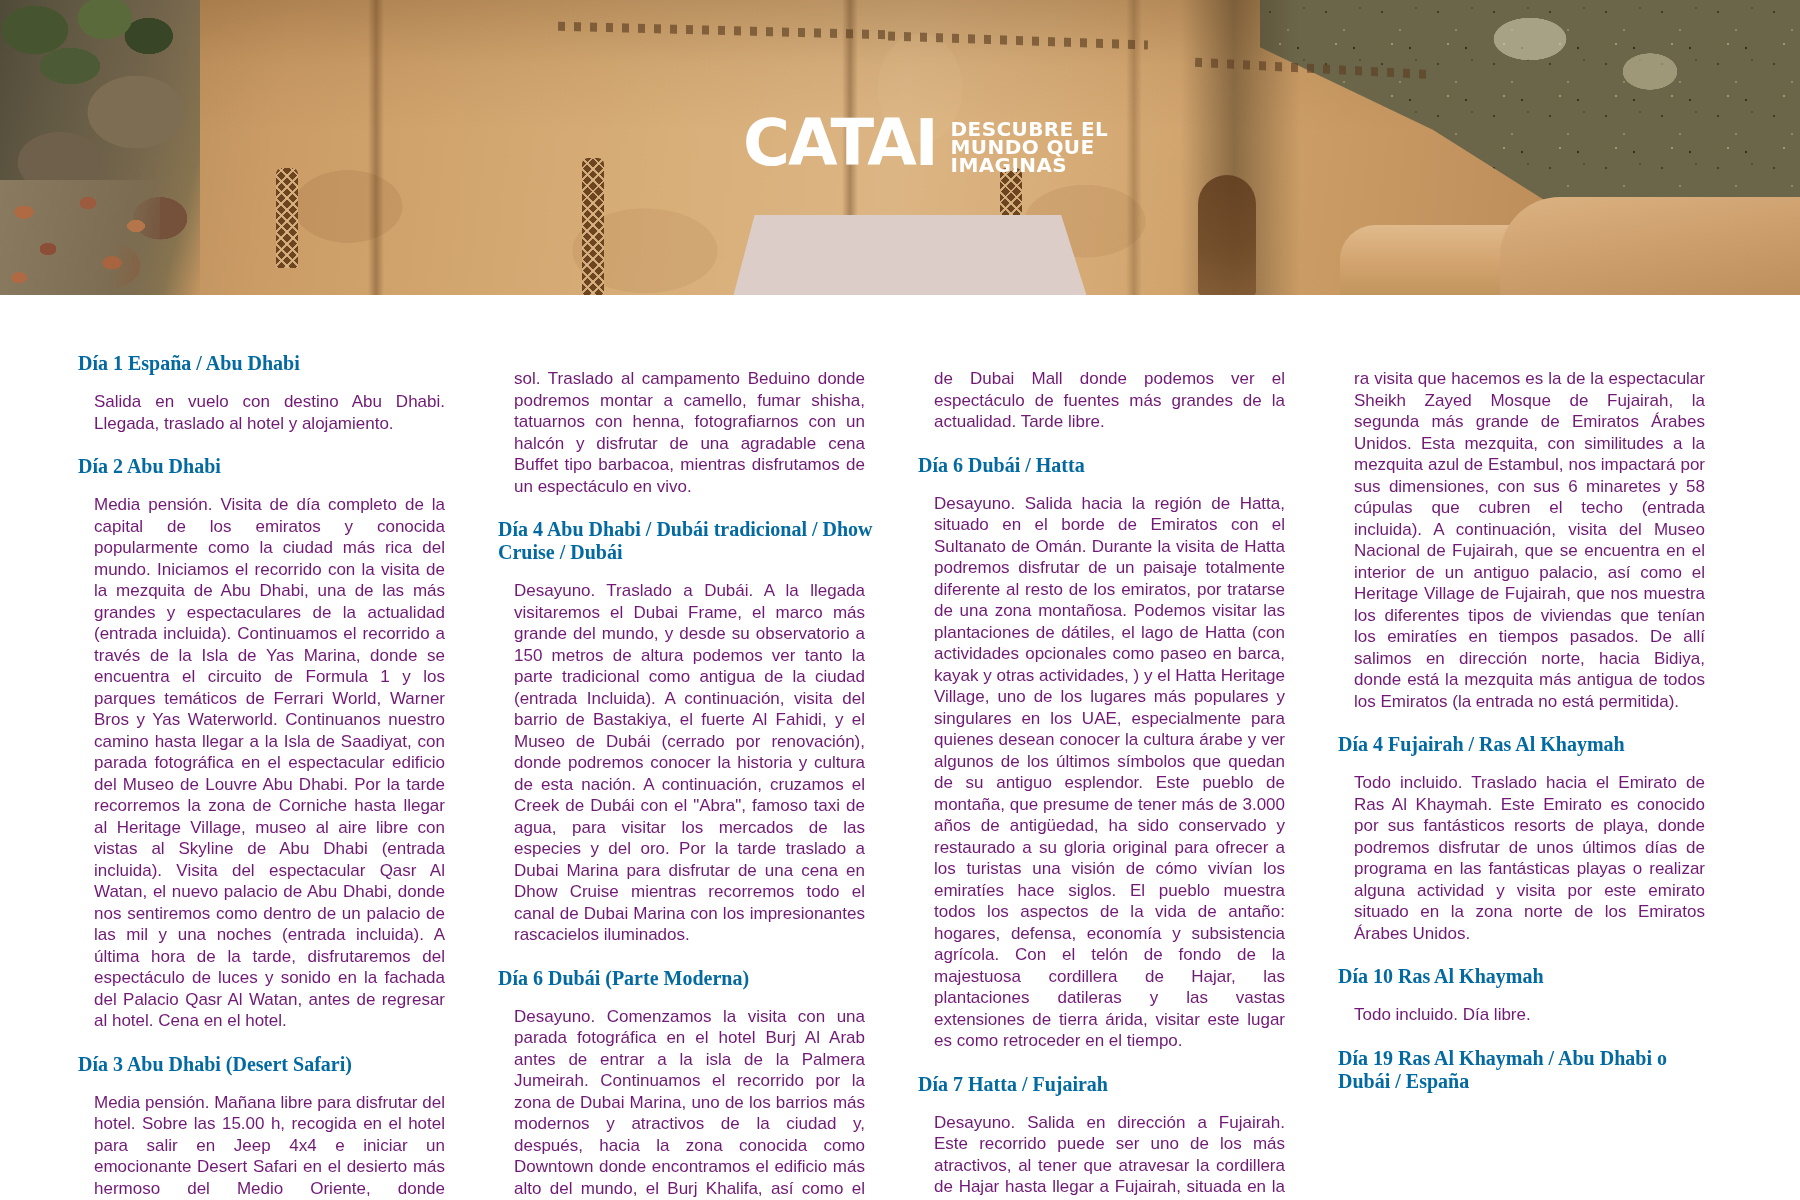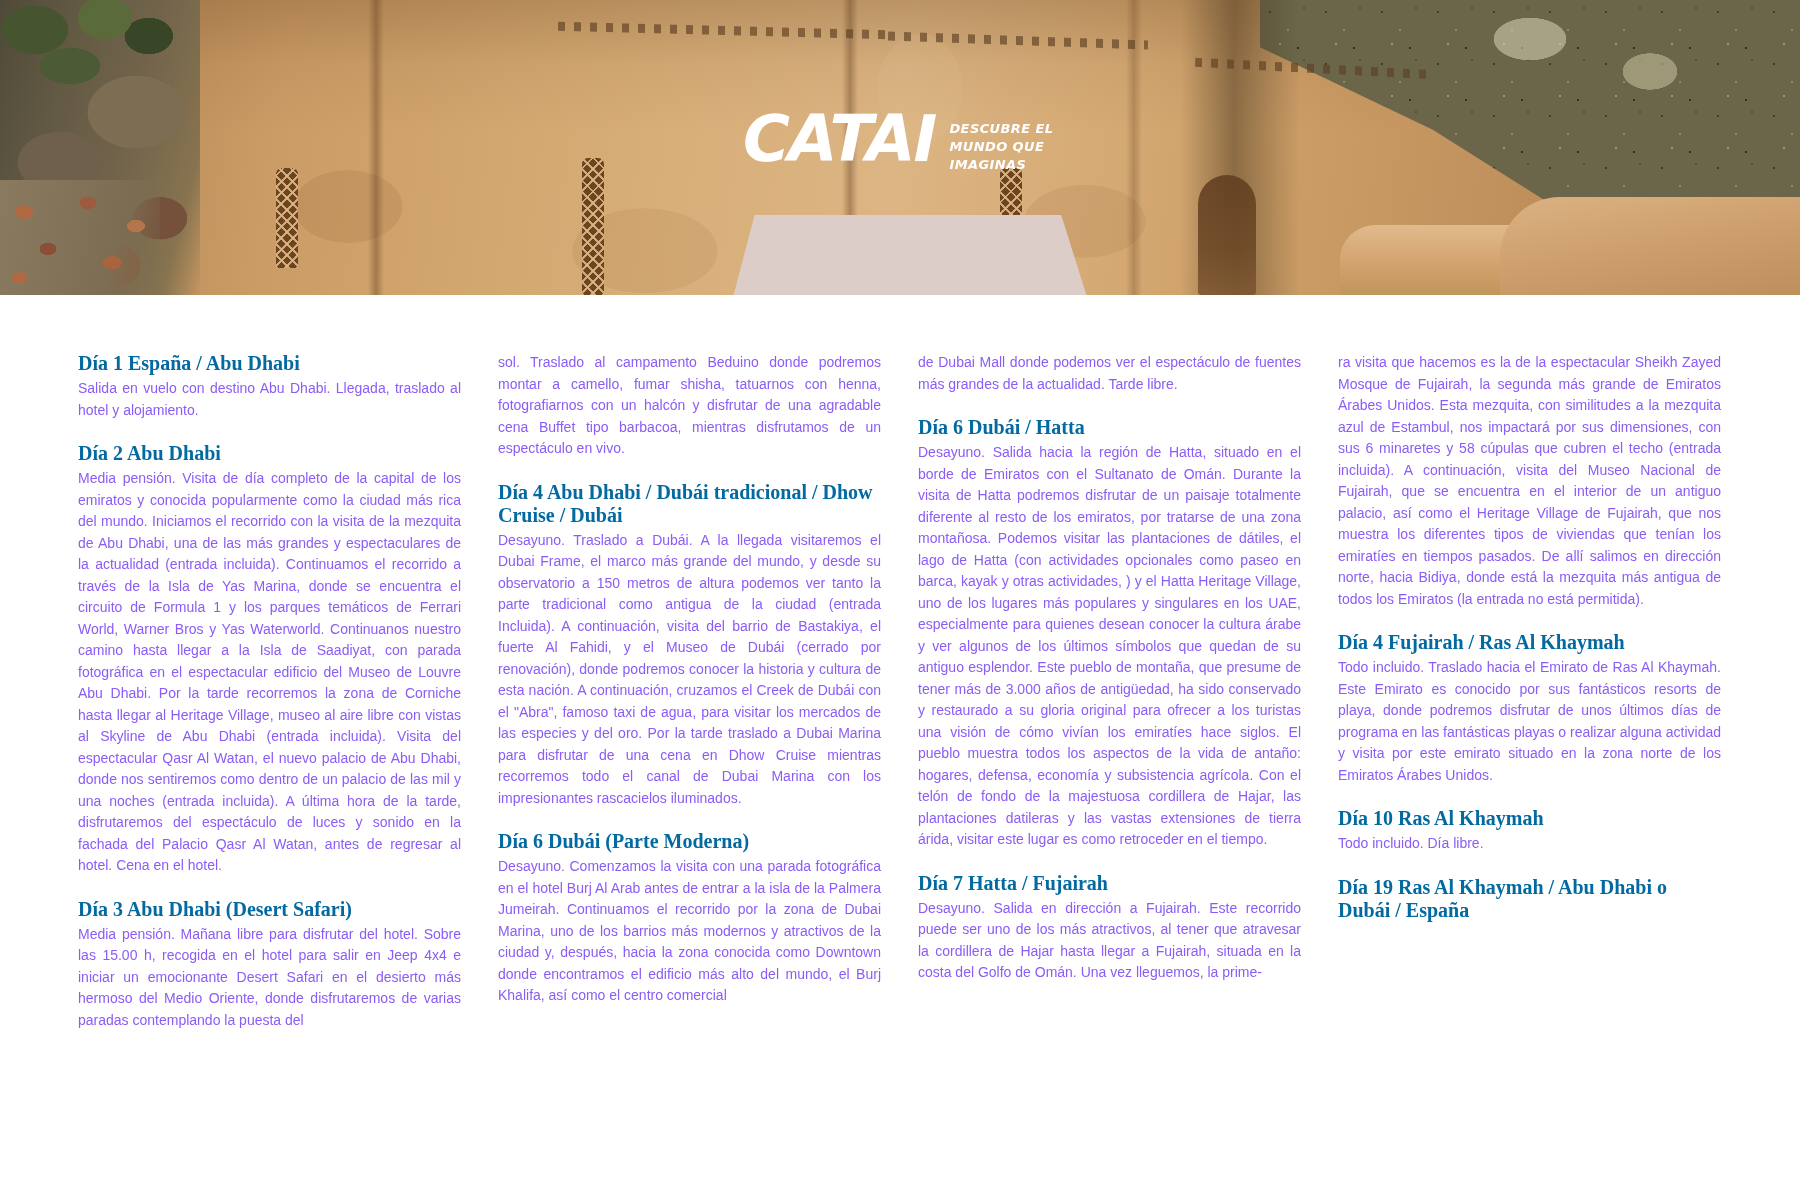--- a/index.html
+++ b/index.html
@@ -75,33 +75,33 @@
     background-image:
       repeating-linear-gradient(45deg,rgba(217,182,130,.9) 0 2px,rgba(0,0,0,0) 2px 8px),
       repeating-linear-gradient(-45deg,rgba(217,182,130,.9) 0 2px,rgba(0,0,0,0) 2px 8px);}
   .lattice.s1{left:276px;top:168px;height:100px;}
   .lattice.s2{left:582px;top:158px;height:137px;}
   .lattice.s3{left:1000px;top:168px;height:127px;}
   .h-trapezoid{left:700px;top:210px;width:420px;height:85px;background:#ddcdc9;
     clip-path:polygon(13% 6%,86% 6%,92% 100%,8% 100%);}
 
   
-  .logo{position:absolute;left:743px;top:108px;display:flex;align-items:flex-start;color:#ffffff;font-style:italic;}
+  .logo{position:absolute;left:743px;top:108px;display:flex;align-items:flex-end;color:#ffffff;}
   .logo-word{font-family:"DejaVu Sans",sans-serif;font-weight:bold;font-size:64px;
     line-height:62px;letter-spacing:-2px;}
   .logo-tag{margin-left:14px;margin-top:12px;font-family:"DejaVu Sans",sans-serif;
-    font-weight:bold;font-size:13px;line-height:18px;letter-spacing:.4px;}
+    font-weight:bold;font-size:20px;line-height:18px;letter-spacing:.4px;}
 
   
   .content{position:absolute;left:78px;top:352px;width:1644px;display:flex;gap:37px;}
   .col{width:383px;flex:0 0 383px;}
   .block{margin-bottom:21px;}
   .block h3{margin:0 0 3px 0;font-family:"Liberation Serif",serif;font-weight:bold;
     font-size:20px;line-height:23px;color:#0369a1;}
-  .block p{margin:0;font-size:14px;line-height:21.5px;color:#8b5cf6;text-align:justify;}
+  .block p{margin:16px;font-size:17px;line-height:21.5px;color:#701a75;text-align:justify;}
 </style>
 </head>
 <body>
 
 <div class="page">
 
   <div class="hero">
     <div class="h-shade-top"></div>
     <div class="h-mottle"></div>
     <div class="h-rocks"></div>

